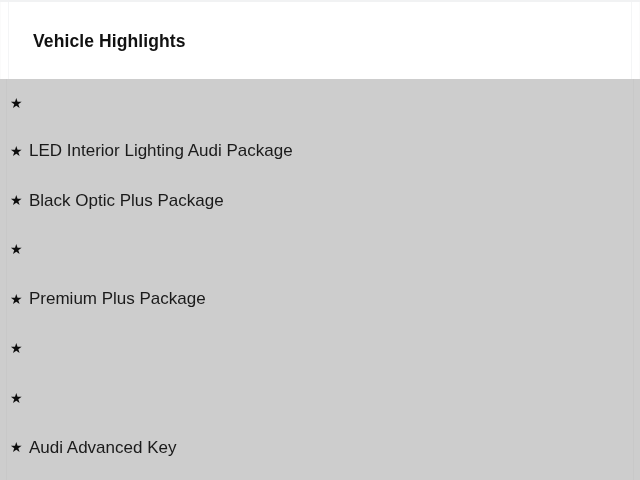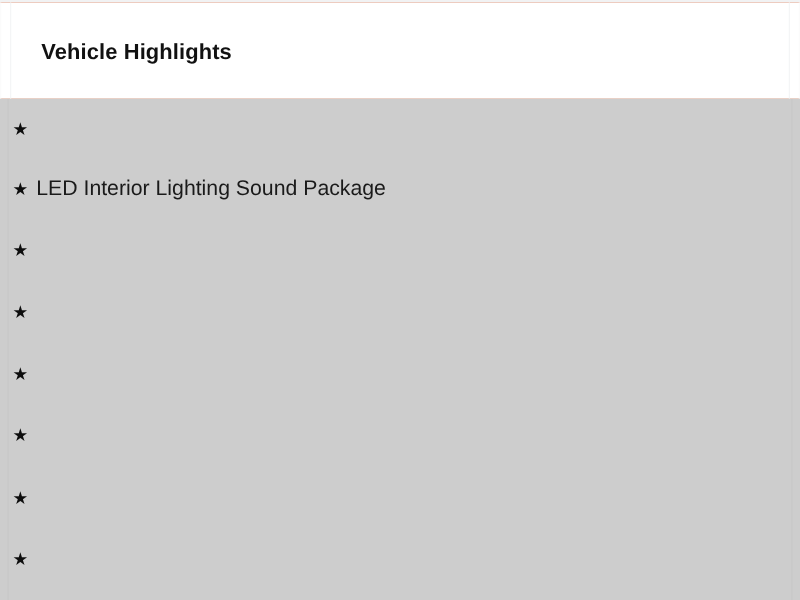--- a/index.html
+++ b/index.html
@@ -12,21 +12,21 @@
     overflow: hidden;
     background: #cccccc;
     font-family: "Liberation Sans", sans-serif;
     -webkit-font-smoothing: antialiased;
   }
 
   #screen {
     position: relative;
     width: 640px;
     height: 480px;
-    background: #c2410c;
+    background: #14532d;
     overflow: hidden;
   }
 
   
   .top-edge {
     position: absolute;
     top: 0;
     left: 0;
     width: 640px;
     height: 2px;
@@ -159,43 +159,46 @@
 
   <div class="body-area">
     <ul class="highlight-list">
 
       <li class="highlight-item">
         <span class="star-icon">★</span>
       </li>
 
       <li class="highlight-item">
         <span class="star-icon">★</span>
-        <span class="item-label">LED Interior Lighting Sound Package</span>
-      </li>
-
-      <li class="highlight-item">
-        <span class="star-icon">★</span>
-      </li>
-
-      <li class="highlight-item">
-        <span class="star-icon">★</span>
-      </li>
-
-      <li class="highlight-item">
-        <span class="star-icon">★</span>
-      </li>
-
-      <li class="highlight-item">
-        <span class="star-icon">★</span>
-      </li>
-
-      <li class="highlight-item">
-        <span class="star-icon">★</span>
-      </li>
-
-      <li class="highlight-item">
-        <span class="star-icon">★</span>
+        <span class="item-label">LED Interior Lighting Audi Package</span>
+      </li>
+
+      <li class="highlight-item">
+        <span class="star-icon">★</span>
+        <span class="item-label">Black Optic Plus Package</span>
+      </li>
+
+      <li class="highlight-item">
+        <span class="star-icon">★</span>
+      </li>
+
+      <li class="highlight-item">
+        <span class="star-icon">★</span>
+        <span class="item-label">Premium Plus Package</span>
+      </li>
+
+      <li class="highlight-item">
+        <span class="star-icon">★</span>
+      </li>
+
+      <li class="highlight-item">
+        <span class="star-icon">★</span>
+      </li>
+
+      <li class="highlight-item">
+        <span class="star-icon">★</span>
+        <span class="item-label">Audi Advanced Key</span>
       </li>
 
     </ul>
   </div>
 
 </div>
 
 </body></html>

